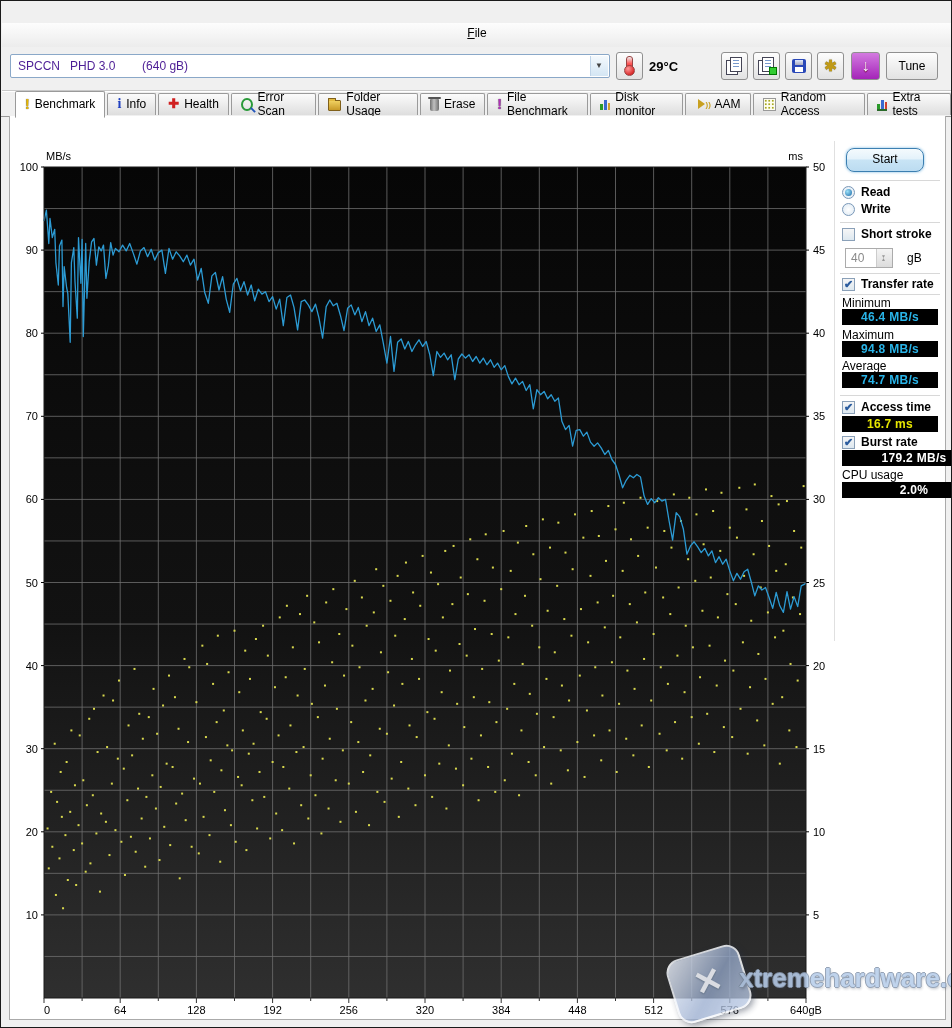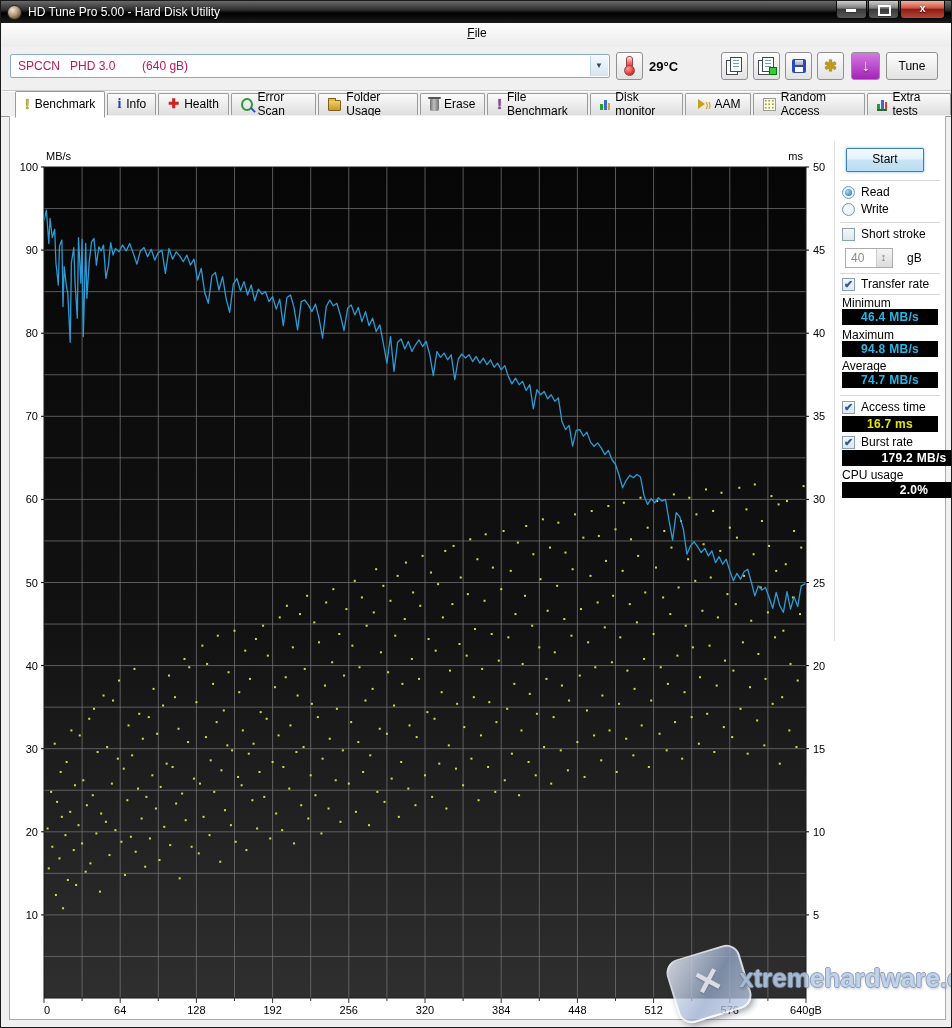--- a/index.html
+++ b/index.html
@@ -14,21 +14,21 @@
   .wb .g-min{position:absolute;left:9px;top:8px;width:10px;height:3px;background:#fff;box-shadow:0 1px 0 #333;}
   .wb .g-max{position:absolute;left:9px;top:4px;width:9px;height:7px;border:2px solid #fff;box-shadow:0 1px 0 #333;}
   .wb .g-close{position:absolute;left:0;right:0;top:1px;color:#fff;font-weight:bold;font-size:11px;text-align:center;text-shadow:0 1px 1px #400;}
   
   .menubar{position:absolute;left:1px;top:22px;width:950px;height:24px;background:linear-gradient(#fdfdfd,#ececec);border-bottom:1px solid #d8d8d8;display:flex;align-items:center;flex-direction:column;}
   .menuitem{padding:3px 10px;font-size:12px;color:#000;}
   .menuitem::first-letter{text-decoration:underline;}
   
   .toolbar{position:absolute;left:1px;top:46px;width:950px;height:43px;background:#f0f0f0;border-bottom:1px solid #c8c8c8;box-shadow:0 1px 0 #fff;}
   .combo{position:absolute;left:8px;top:7px;width:600px;height:24px;background:#fff;border:1px solid #8aa8c8;border-radius:2px;box-sizing:border-box;}
-  .combo-text{position:absolute;left:7px;top:4px;font-size:12px;white-space:pre;color:#be185d;}
+  .combo-text{position:absolute;left:7px;top:4px;font-size:12px;white-space:pre;color:#4c1d95;}
   .combo-arrow{position:absolute;right:1px;top:1px;bottom:1px;width:17px;background:linear-gradient(#f4f9fd,#d4e6f4);border-left:1px solid #c0d4e8;}
   .combo-arrow::before{content:'▼';position:absolute;left:4px;top:5px;font-size:8px;color:#444;}
   .tbtn{position:absolute;top:5px;height:28px;border:1px solid #909090;border-radius:3px;background:linear-gradient(#fdfdfd,#e2e2e2);box-sizing:border-box;display:flex;align-items:center;justify-content:center;}
   .t-thermo-wrap{left:614px;width:27px;}
   .t-thermo{position:relative;width:5px;height:15px;background:linear-gradient(#eee,#f55 45%,#c00);border:1px solid #944;border-radius:3px;margin-bottom:3px;}
   .t-thermo::after{content:'';position:absolute;left:-3px;bottom:-4px;width:9px;height:9px;background:radial-gradient(circle at 35% 30%,#f99,#c00);border:1px solid #944;border-radius:50%;}
   .temp{position:absolute;left:647px;top:12px;font-size:13px;font-weight:bold;color:#000;}
   .b-copy{left:719px;width:27px;}
   .b-copyimg{left:751px;width:27px;}
   .b-save{left:783px;width:27px;}
@@ -59,23 +59,23 @@
   .ic-fbench::before{content:'!';color:#b030b8;font-size:14px;font-weight:bold;text-shadow:0 0 1px #222;}
   .ic-bars{width:12px;height:11px;background-image:linear-gradient(#2a9a2a,#2a9a2a),linear-gradient(#3a6ad0,#3a6ad0),linear-gradient(#d0a030,#d0a030);background-size:3px 6px,3px 10px,3px 7px;background-position:0 100%,4px 100%,8px 100%;background-repeat:no-repeat;}
   .ic-aam{width:0;height:0;border:5px solid transparent;border-left:7px solid #c8a020;position:relative;margin-left:3px;}
   .ic-aam::after{content:'))';position:absolute;left:1px;top:-5px;font-size:8px;color:#c8a020;font-weight:bold;}
   .ic-random{width:13px;height:11px;border:1px solid #999;background-color:#fffef2;background-image:radial-gradient(#a8a820 0.8px,transparent 1.1px);background-size:3.5px 3.5px;}
   .ic-extra{width:12px;height:11px;border-bottom:2px solid #2a6a2a;background-image:linear-gradient(#2a9a2a,#2a9a2a),linear-gradient(#3a6ad0,#3a6ad0),linear-gradient(#d04030,#d04030);background-size:3px 5px,3px 9px,3px 7px;background-position:0 100%,4px 100%,8px 100%;background-repeat:no-repeat;}
   
   .content{position:absolute;left:8px;top:115px;width:937px;height:904px;background:#fff;border:1px solid #aaa;border-top:none;box-sizing:border-box;}
   .chart-wrap{position:absolute;left:14px;top:145px;width:814px;height:874px;}
   .sidepanel{position:absolute;left:833px;top:140px;width:113px;height:500px;border-left:1px solid #e0e0e0;font-size:12px;}
-  .start-btn{position:absolute;left:11px;top:7px;width:76px;height:22px;border:1px solid #3c7fb1;border-radius:1px;background:linear-gradient(#f4fafd,#e4f2fb 45%,#c8e4f5 50%,#bcdcf1);box-shadow:0 0 3px #7ab8e0;text-align:center;line-height:21px;font-size:12px;}
+  .start-btn{position:absolute;left:11px;top:7px;width:76px;height:22px;border:1px solid #3c7fb1;border-radius:8px;background:linear-gradient(#f4fafd,#e4f2fb 45%,#c8e4f5 50%,#bcdcf1);box-shadow:0 0 3px #7ab8e0;text-align:center;line-height:21px;font-size:12px;}
   .sep{position:absolute;left:5px;right:8px;height:0;border-top:1px solid #d8d8d8;border-bottom:1px solid #fff;}
-  .ctl{position:absolute;left:7px;display:flex;align-items:flex-end;gap:6px;}
+  .ctl{position:absolute;left:7px;display:flex;align-items:flex-end;gap:6px;font-weight:bold;}
   .radio{width:13px;height:13px;border-radius:50%;border:1px solid #7a98b8;background:radial-gradient(#fff,#dce8f2);box-sizing:border-box;flex:none;}
   .radio.sel::after{content:'';display:block;width:7px;height:7px;margin:2px;border-radius:50%;background:radial-gradient(circle at 35% 35%,#9ce0f8,#1a6aa8);}
   .cb{width:13px;height:13px;border:1px solid #8aa0b8;background:linear-gradient(#f6f6f6,#dde8f0);box-sizing:border-box;flex:none;position:relative;}
   .cb.on::before{content:'✔';position:absolute;left:1px;top:-1px;font-size:11px;color:#2b5c9e;font-weight:bold;}
   .spin{position:absolute;left:10px;width:48px;height:20px;border:1px solid #ababab;background:#fff;color:#8a8a8a;font-size:12px;line-height:19px;padding-left:5px;box-sizing:border-box;}
   .spin-arrows{position:absolute;right:0;top:0;bottom:0;width:15px;background:linear-gradient(#f4f4f4,#dcdcdc);border-left:1px solid #ccc;}
   .spin-arrows::before{content:'▲';position:absolute;top:1px;left:4px;font-size:5px;color:#999;}
   .spin-arrows::after{content:'▼';position:absolute;bottom:1px;left:4px;font-size:5px;color:#999;}
   .unitlbl{position:absolute;left:72px;font-size:12px;}
   .grplbl{position:absolute;left:7px;font-size:12px;color:#000;}
@@ -86,35 +86,20 @@
   .watermark{position:absolute;left:652px;top:948px;width:298px;height:75px;z-index:6;pointer-events:none;opacity:.88;}
   .wm-tile{position:absolute;left:18px;top:2px;width:72px;height:62px;border-radius:14px;transform:rotate(-17deg);background:linear-gradient(135deg,rgba(235,240,250,.95),rgba(150,170,205,.85) 55%,rgba(190,205,230,.9));border:2px solid rgba(255,255,255,.8);box-shadow:2px 3px 6px rgba(40,50,70,.5);}
   .wm-tile::before{content:'✕';position:absolute;left:0;right:0;top:8px;text-align:center;font-size:34px;font-weight:bold;color:#f2f5fb;text-shadow:0 1px 2px #66788f;}
   .wm-text{position:absolute;left:86px;top:14px;font-size:26px;font-weight:bold;color:#b7cdea;text-shadow:-1px 0 0 #8696ac,1px 0 0 #8696ac,0 -1px 0 #8696ac,0 1px 0 #8696ac,1px 2px 3px rgba(60,70,90,.4);letter-spacing:0px;}
 </style>
 </head>
 <body>
 
 <div class="window">
 
-  <div class="titlebar">
-    <span class="app-icon"></span>
-    <span class="titletext">HD Tune Pro 5.00 - Hard Disk Utility</span>
-    <span class="winbtns">
-      <span class="wb">
-          <span class="g-min"></span>
-        </span>
-      <span class="wb">
-          <span class="g-max"></span>
-        </span>
-      <span class="wb close">
-          <span class="g-close">x</span>
-        </span>
-    </span>
-  </div>
 
   <div class="menubar">
     <span class="menuitem">File</span>
     <span class="menuitem">Help</span>
   </div>
 
   <div class="toolbar">
     <div class="combo">
       <span class="combo-text">SPCCN   PHD 3.0        (640 gB)</span>
       <span class="combo-arrow"></span>

